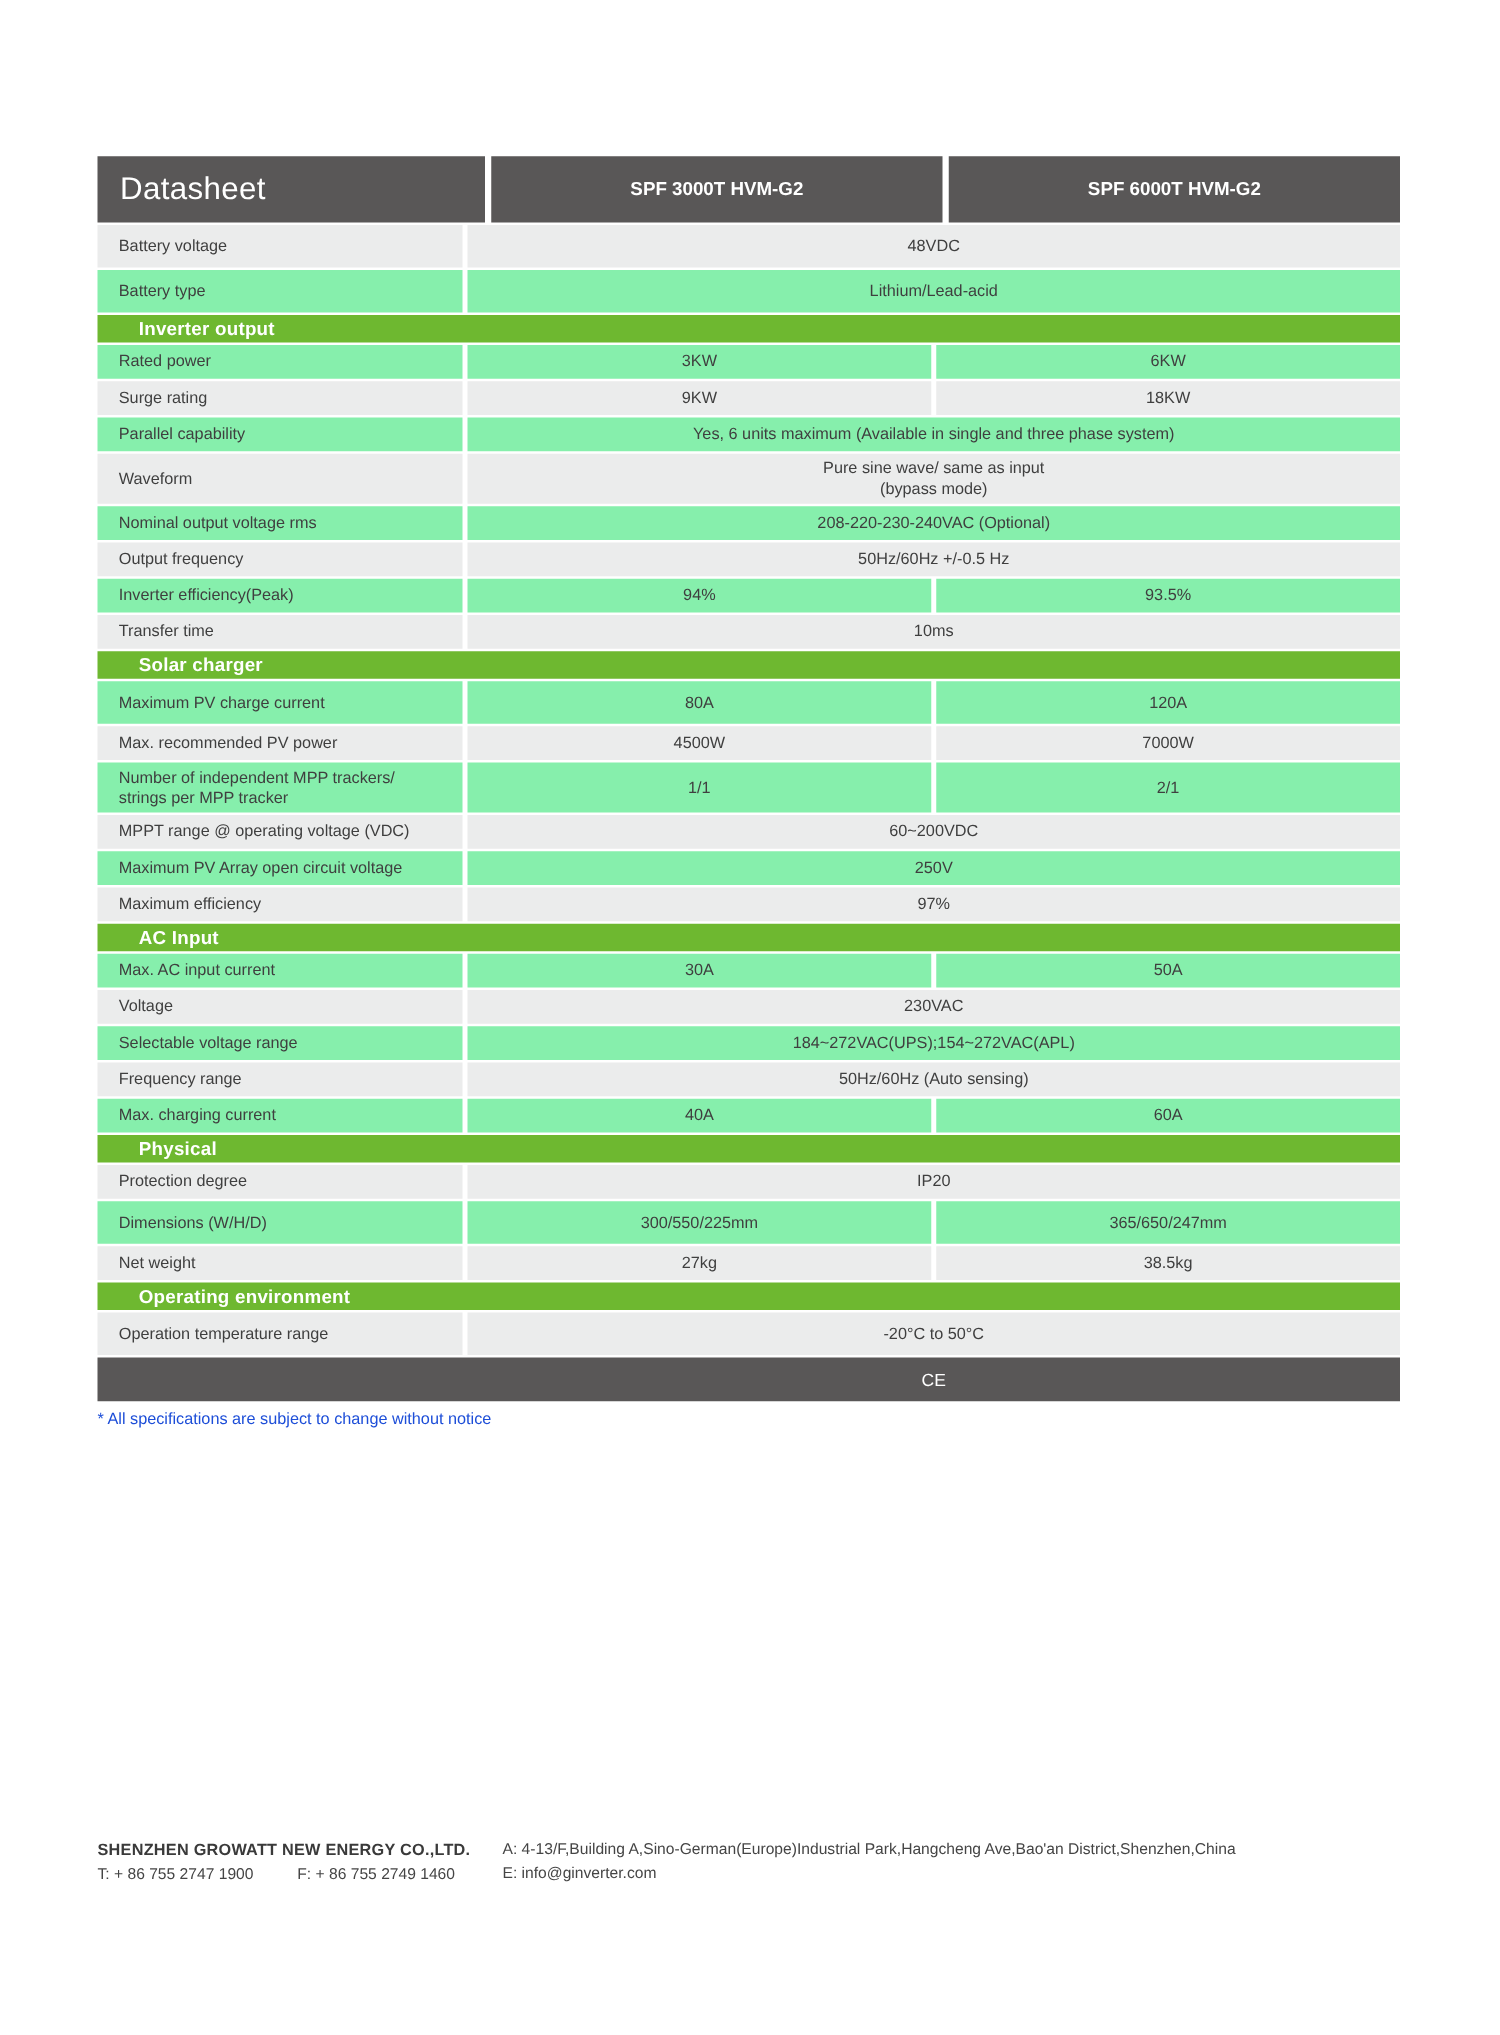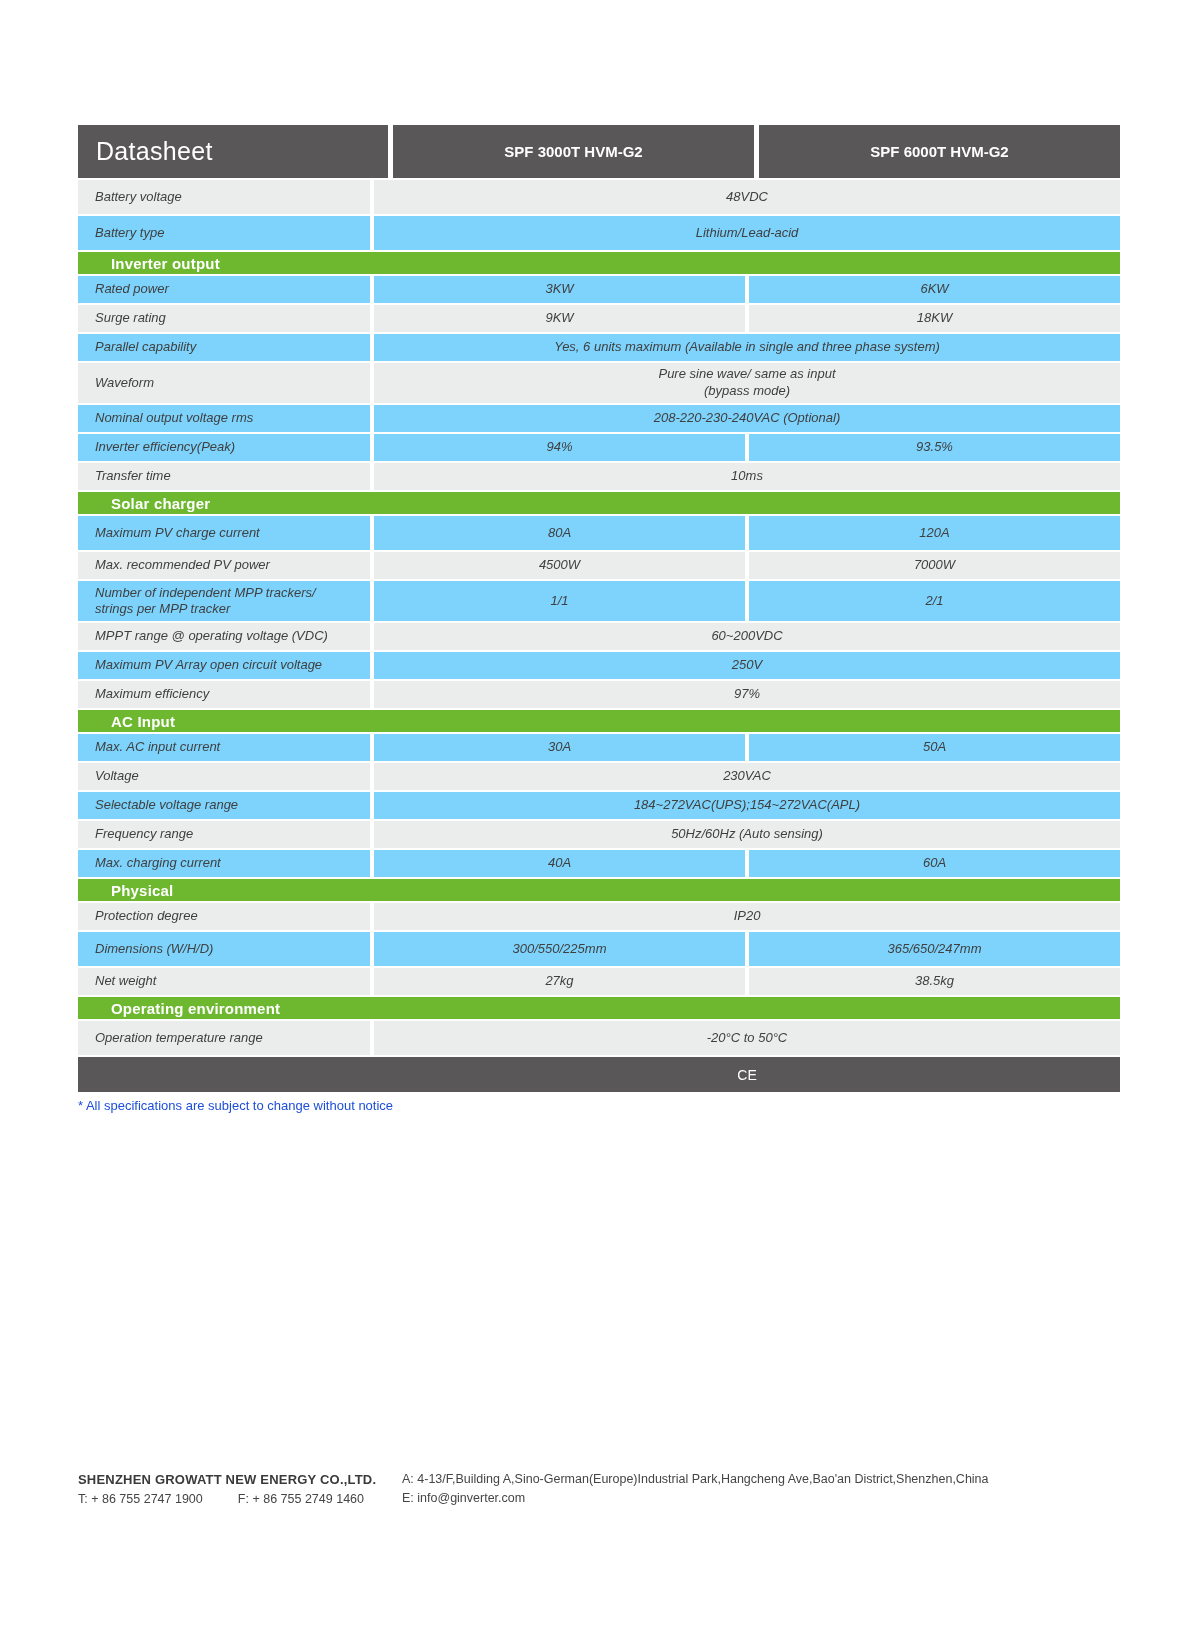--- a/index.html
+++ b/index.html
@@ -13,26 +13,26 @@
   .thead{display:flex;column-gap:5px;}
   .th{background:var(--hdr,#595757);color:#fff;display:flex;align-items:center;}
   .th-title{width:292px;flex:none;padding-left:18px;font-size:25px;font-weight:400;height:53px;letter-spacing:.3px;}
   .th-col{flex:1;justify-content:center;font-size:15px;font-weight:700;height:53px;}
   
   .secbar{
     background:var(--grn,#6eb830);color:#fff;font-size:15px;font-weight:700;
     min-height:22px;display:flex;align-items:center;padding-left:33px;letter-spacing:.2px;
   }
   
-  .row{display:flex;column-gap:4px;min-height:27px;font-style:italic;}
+  .row{display:flex;column-gap:4px;min-height:27px;}
   .row.roomy{min-height:34px;}
   .row.tall{min-height:40px;}
   .cl{width:275px;flex:none;padding-left:17px;display:flex;align-items:center;font-size:13px;line-height:1.25;white-space:pre-line;}
   .cv{flex:1;display:flex;align-items:center;justify-content:center;text-align:center;font-size:13px;line-height:1.3;white-space:pre-line;}
-  .row.light .cl,.row.light .cv{background:#7dd3fc;}
+  .row.light .cl,.row.light .cv{background:#86efac;}
   .row.dark .cl,.row.dark .cv{background:#ebecec;}
   
   .cebar{background:var(--hdr,#595757);min-height:35px;display:flex;align-items:center;}
   .cebar .sp{width:296px;flex:none;}
   .cebar .ce{flex:1;text-align:center;color:#fff;font-size:14px;}
   .note{margin-top:4px;font-size:13px;color:#1d4ed8;}
   
   .footer{position:absolute;left:78px;top:1472px;width:1042px;display:flex;font-size:12.5px;color:#454545;}
   .f-left{width:324px;flex:none;}
   .f-company{font-weight:700;font-size:13px;color:#3a3a3a;letter-spacing:.2px;}
@@ -76,20 +76,24 @@
     <div class="cv">Yes, 6 units maximum (Available in single and three phase system)</div>
   </div>
   <div class="row dark tall">
     <div class="cl">Waveform</div>
     <div class="cv">Pure sine wave/ same as input
 (bypass mode)</div>
   </div>
   <div class="row light">
     <div class="cl">Nominal output voltage rms</div>
     <div class="cv">208-220-230-240VAC (Optional)</div>
+  </div>
+  <div class="row dark">
+    <div class="cl">Output frequency</div>
+    <div class="cv">50Hz/60Hz +/-0.5 Hz</div>
   </div>
   <div class="row light">
     <div class="cl">Inverter efficiency(Peak)</div>
     <div class="cv">94%</div>
     <div class="cv">93.5%</div>
   </div>
   <div class="row dark">
     <div class="cl">Transfer time</div>
     <div class="cv">10ms</div>
   </div>

